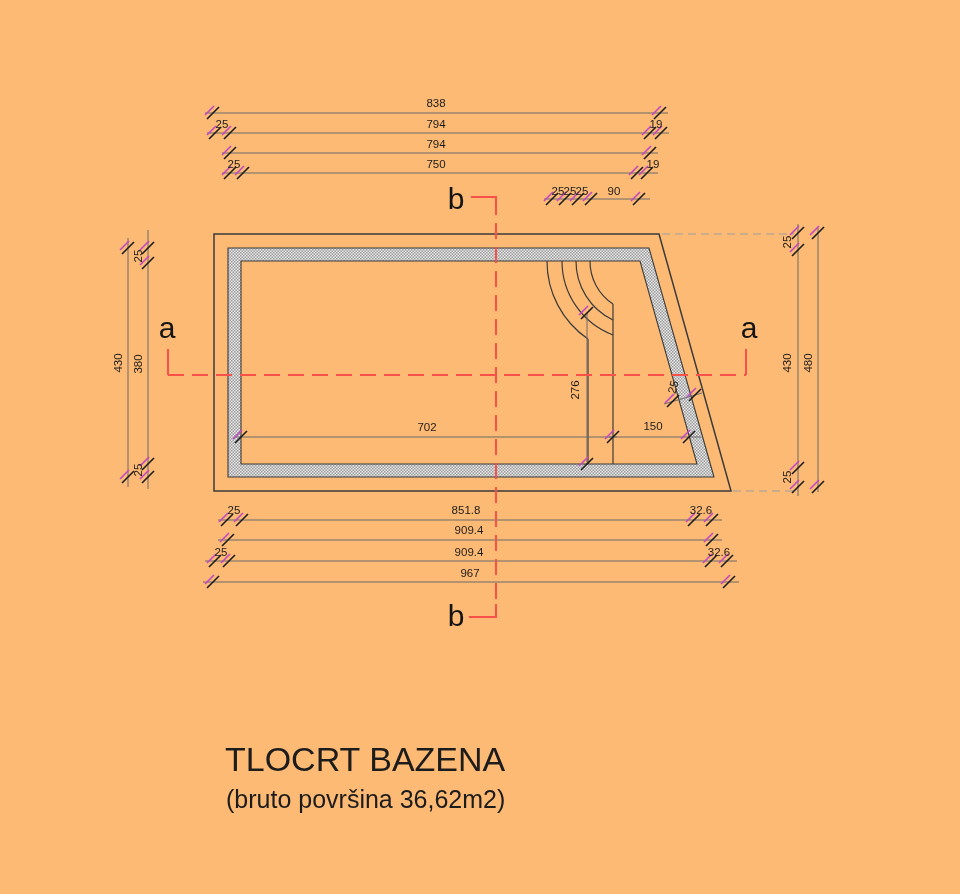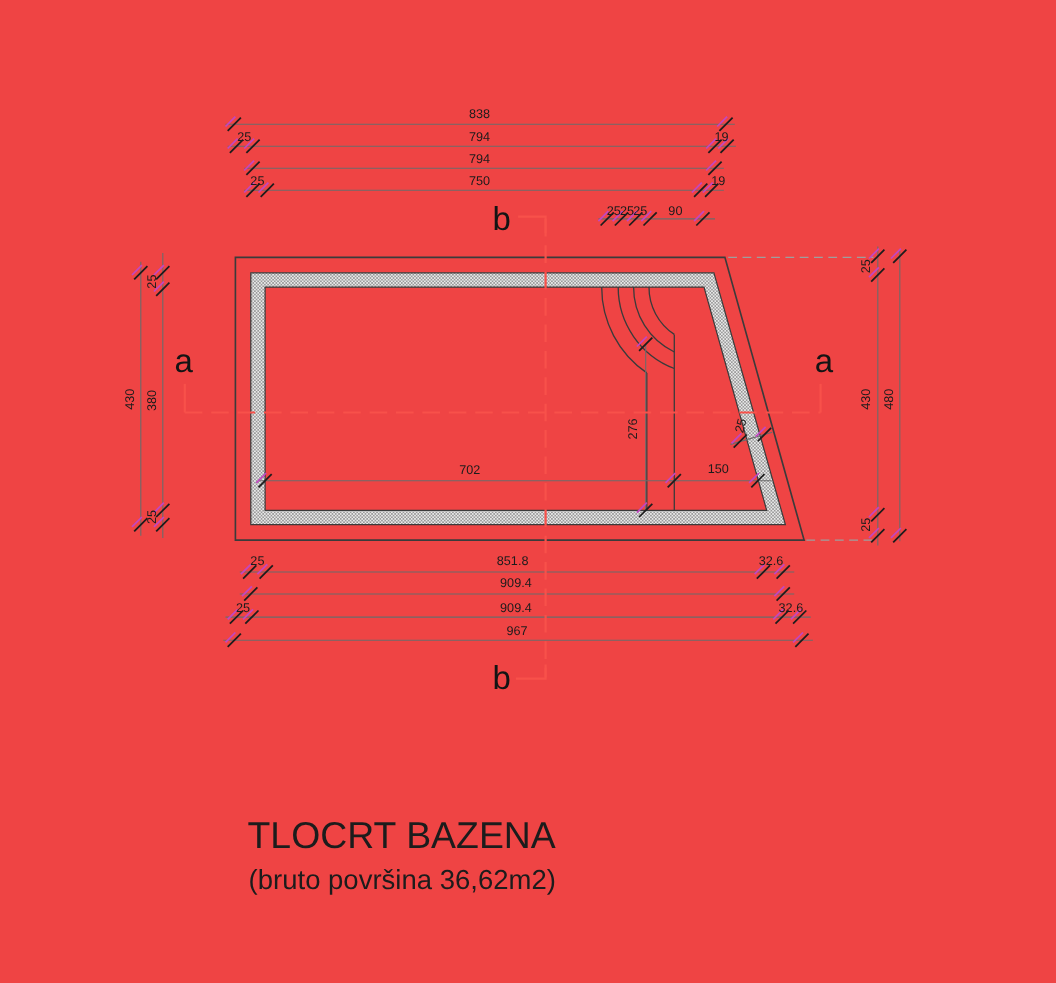--- a/index.html
+++ b/index.html
@@ -1,21 +1,21 @@
 <!DOCTYPE html>
 <html style="--section-line: #f8514a; --tick-accent: #c247c2; --outline: #3b3b3b; --dim-line: #6b6b6b; --hatch-dark: #9a9a9a; --hatch-light: #e9e9e9; --extension-dashed: #9e9e9e; --text: #1c1c1c;"><head>
 <meta charset="utf-8">
 <style>
   :root{
     --section-line:#f8514a; --tick-accent:#c247c2; --outline:#3b3b3b;
     --dim-line:#6b6b6b; --hatch-dark:#9a9a9a; --hatch-light:#e9e9e9;
     --extension-dashed:#9e9e9e; --text:#1c1c1c;
   }
   html,body{margin:0;padding:0;background:#fff;}
-  .canvas{width:960px;height:894px;background:#ef4444;position:relative;overflow:hidden;}
+  .canvas{width:960px;height:894px;background:#fdba74;position:relative;overflow:hidden;}
   svg{display:block;}
   text{font-family:"Liberation Sans","DejaVu Sans",sans-serif;fill:var(--text);}
   .dim{font-size:11.5px;}
   .mark{font-size:30px;fill:#141414;}
   .title-main{font-size:34px;}
   .title-sub{font-size:25px;}
   .outline{stroke:var(--outline);stroke-width:1.5;fill:none;}
   .wall{fill:url(#hatchpat);stroke:var(--outline);stroke-width:1.1;fill-rule:evenodd;}
   .thin{stroke:var(--outline);stroke-width:1.2;fill:none;}
   .dimline{stroke:var(--dim-line);stroke-width:1;fill:none;}

